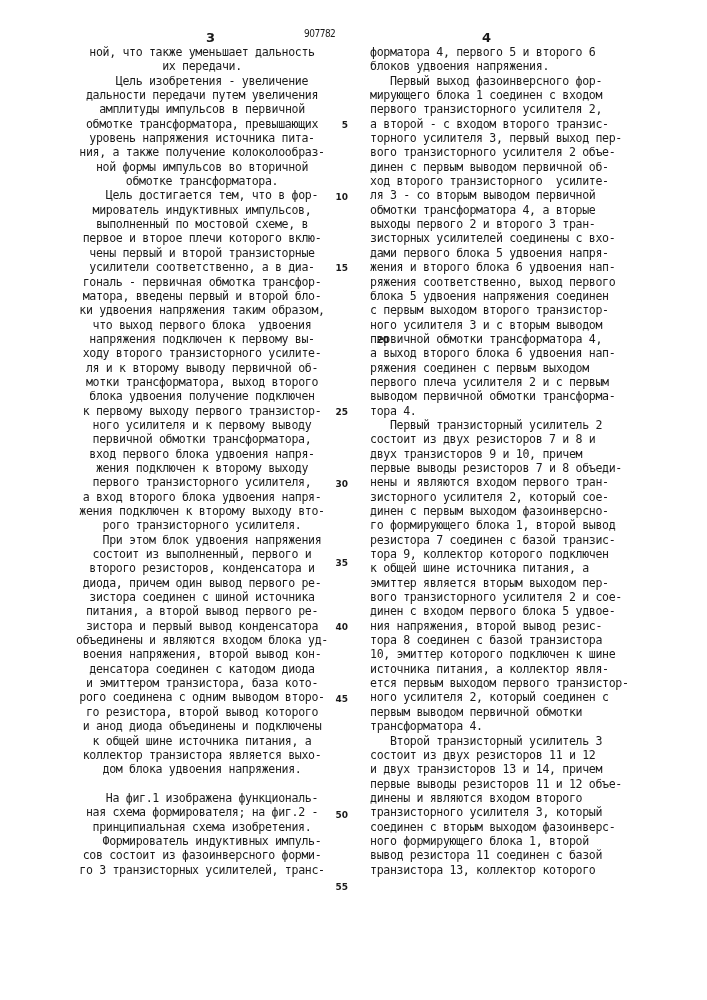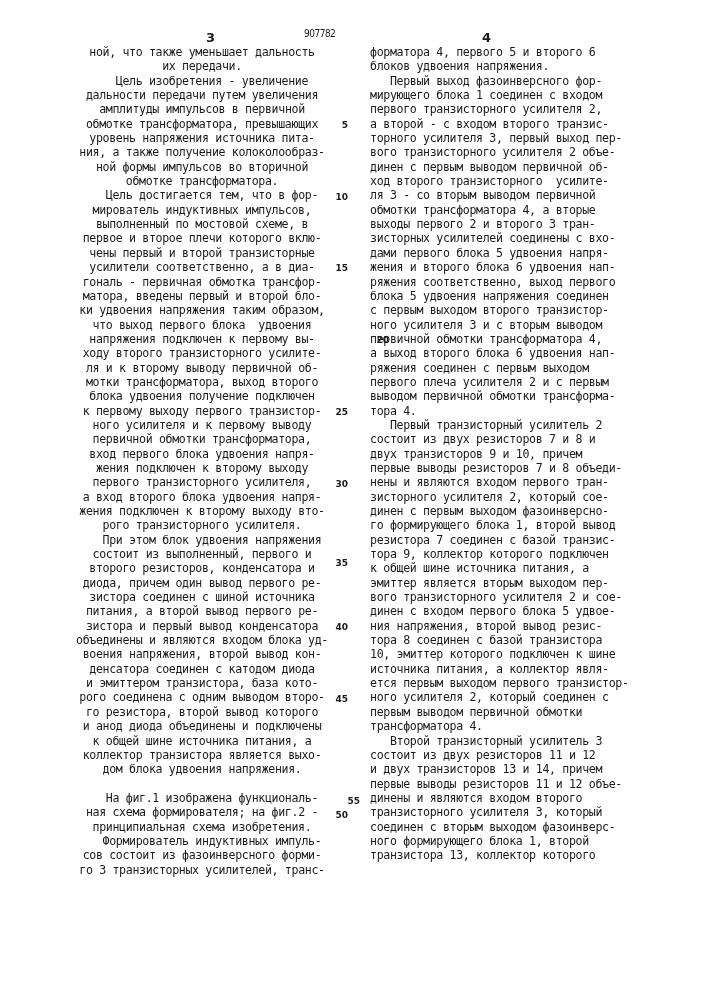--- a/index.html
+++ b/index.html
@@ -138,28 +138,29 @@
     <div class="line">первым выводом первичной обмотки</div>
     <div class="line">трансформатора 4.</div>
     <div class="line">   Второй транзисторный усилитель 3</div>
     <div class="line">состоит из двух резисторов 11 и 12</div>
     <div class="line">и двух транзисторов 13 и 14, причем</div>
     <div class="line">первые выводы резисторов 11 и 12 объе-</div>
     <div class="line">динены и являются входом второго</div>
     <div class="line">транзисторного усилителя 3, который</div>
     <div class="line">соединен с вторым выходом фазоинверс-</div>
     <div class="line">ного формирующего блока 1, второй</div>
+    <div class="line">вывод резистора 11 соединен с базой</div>
     <div class="line">транзистора 13, коллектор которого</div>
   </div>
 
 <div id="line-nums">
     <div class="line-num" style="top: 119.75px;">5</div>
     <div class="line-num" style="top: 191.5px;">10</div>
     <div class="line-num" style="top: 263.25px;">15</div>
     <div class="line-num" style="top: 335px; margin-left: 41px;">20</div>
     <div class="line-num" style="top: 406.75px;">25</div>
     <div class="line-num" style="top: 478.5px;">30</div>
     <div class="line-num" style="top: 558px;">35</div>
     <div class="line-num" style="top: 622px;">40</div>
     <div class="line-num" style="top: 693.75px;">45</div>
     <div class="line-num" style="top: 765.5px; margin-top: 44px;">50</div>
-    <div class="line-num" style="top: 796px; margin-left: 12px;">55</div>
+    <div class="line-num" style="top: 882px;">55</div>
   </div>
 
 </body></html>

